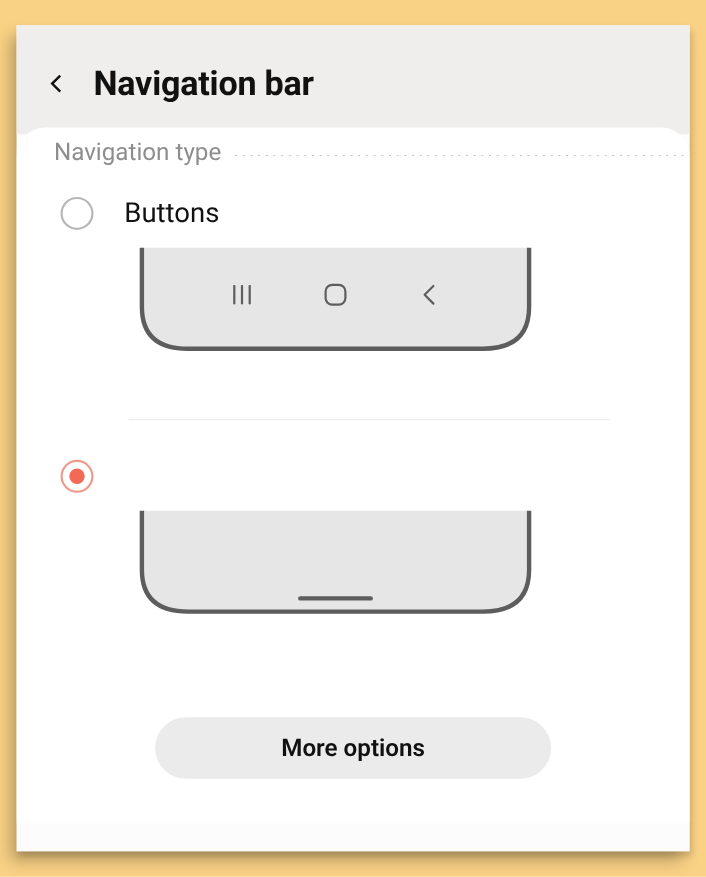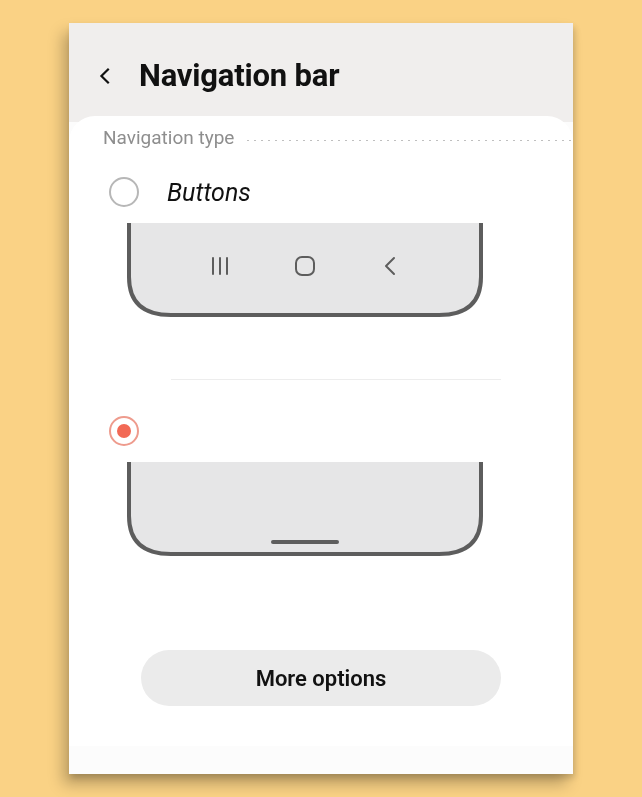--- a/index.html
+++ b/index.html
@@ -5,21 +5,21 @@
   * { box-sizing: border-box; margin: 0; padding: 0; }
   html, body { width: 642px; height: 797px; }
   body {
     font-family: -apple-system, BlinkMacSystemFont, "Segoe UI", Roboto, Arial, sans-serif;
     background: #fad285;
     display: flex;
     align-items: center;
     justify-content: center;
   }
   .card {
-    width: 504px;
+    width: 612px;
     height: 751px;
     background: #fcfcfc;
     box-shadow: -6px 10px 14px rgba(0,0,0,0.25), 2px 4px 6px rgba(0,0,0,0.15);
     position: relative;
     overflow: hidden;
   }
   .card-top {
     background: #f0eeed;
     padding: 34px 18px 28px 22px;
     display: flex;
@@ -48,36 +48,35 @@
     padding: 0 0 40px 0;
   }
   .section-header {
     display: flex;
     align-items: center;
     padding: 10px 0 4px 34px;
     gap: 10px;
   }
   .section-title {
     color: #8e8e8e;
-    font-size: 19px;
+    font-size: 22px;
     font-weight: 400;
   }
   .dots {
     flex: 1;
     height: 1px;
     background-image: radial-gradient(circle, #bfbfbf 1px, transparent 1px);
     background-size: 7px 3px;
     background-repeat: repeat-x;
     background-position: left center;
     margin-top: 6px;
   }
 
   .option {
     padding: 24px 72px 10px 40px;
-    font-style: italic;
   }
   .option-row {
     display: flex;
     align-items: center;
     gap: 28px;
     margin-bottom: 16px;
   }
   .radio {
     width: 30px;
     height: 30px;

